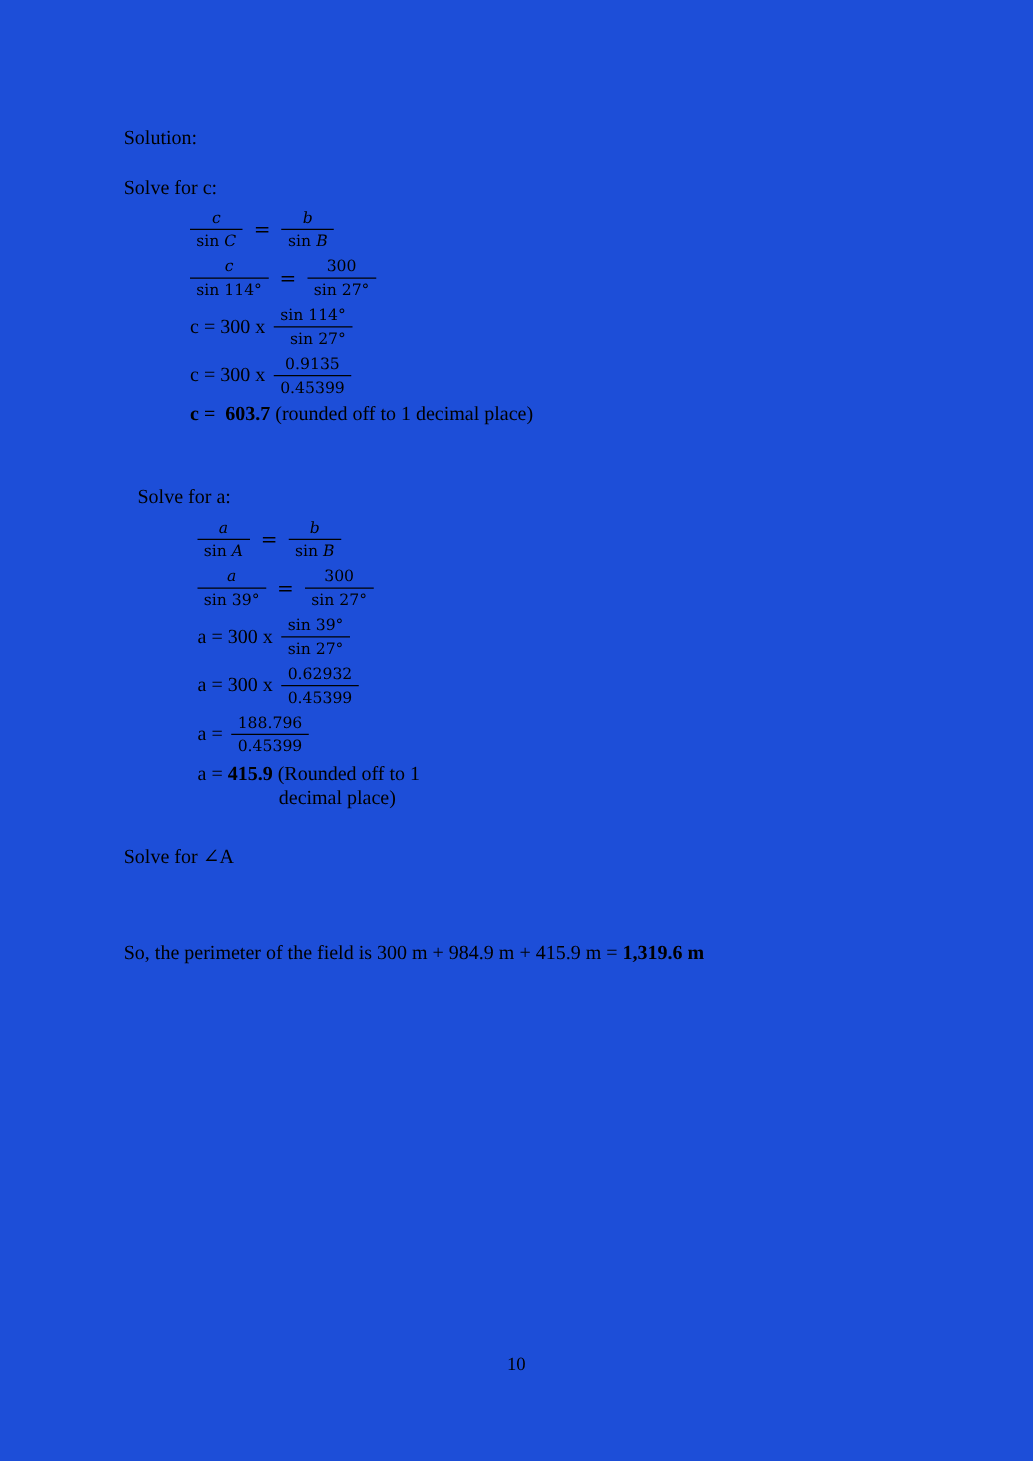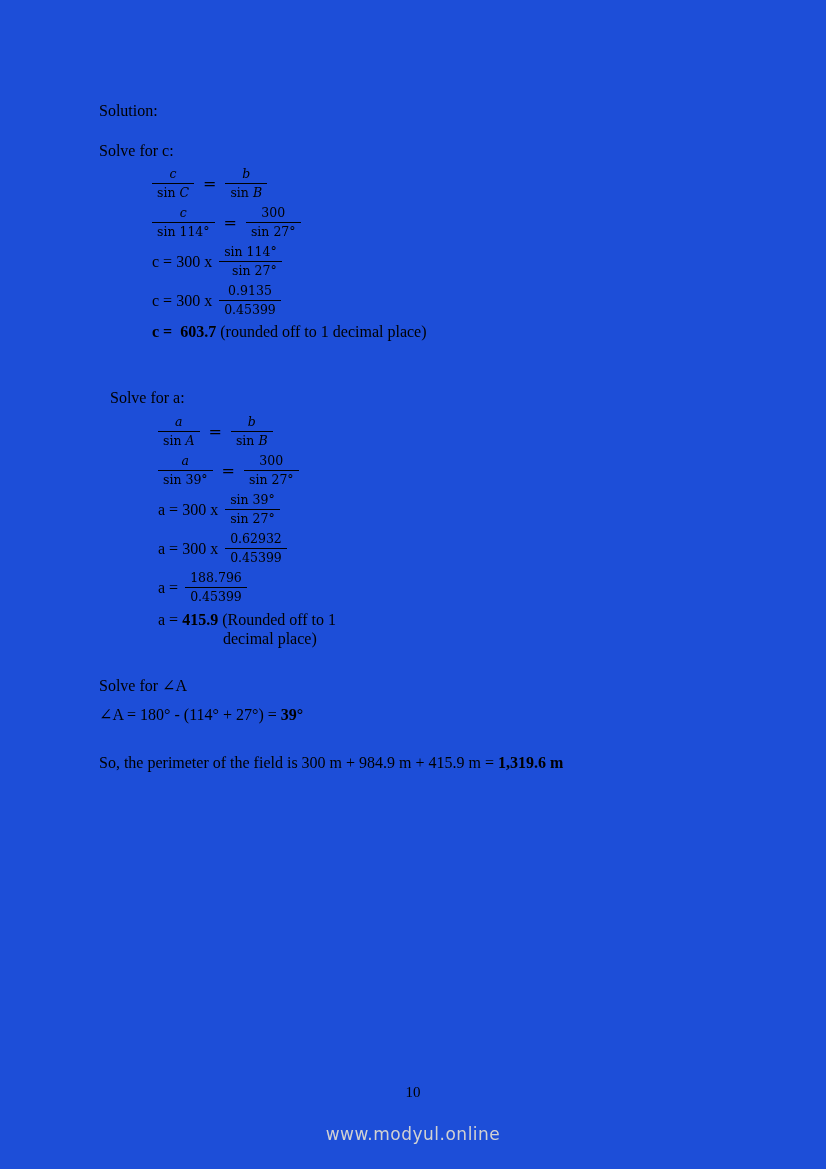--- a/index.html
+++ b/index.html
@@ -150,20 +150,18 @@
         <span class="num">188.796</span>
         <span class="den">0.45399</span>
       </span>
     </div>
   </div>
 
   <p class="abs txt" style="left:158px; top:610px"><span>a = </span><b>415.9</b><span> (Rounded off to 1</span></p>
   <p class="abs txt" style="left:223px; top:629px">decimal place)</p>
 
   <p class="abs txt" style="left:99px; top:676px">Solve for ∠A</p>
-  <p class="abs txt" style="left:99px; top:705px"><span>∠A = 180° - (114° + 27°) = </span><b>39°</b></p>
 
   <p class="abs txt" style="left:99px; top:753px"><span>So, the perimeter of the field is 300 m + 984.9 m + 415.9 m = </span><b>1,319.6 m</b></p>
 
   <div class="abs page-num" style="top:1084px; left:0">10</div>
-  <div class="abs watermark" style="top:1124px; left:0">www.modyul.online</div>
 
 </div>
 
 </body></html>

